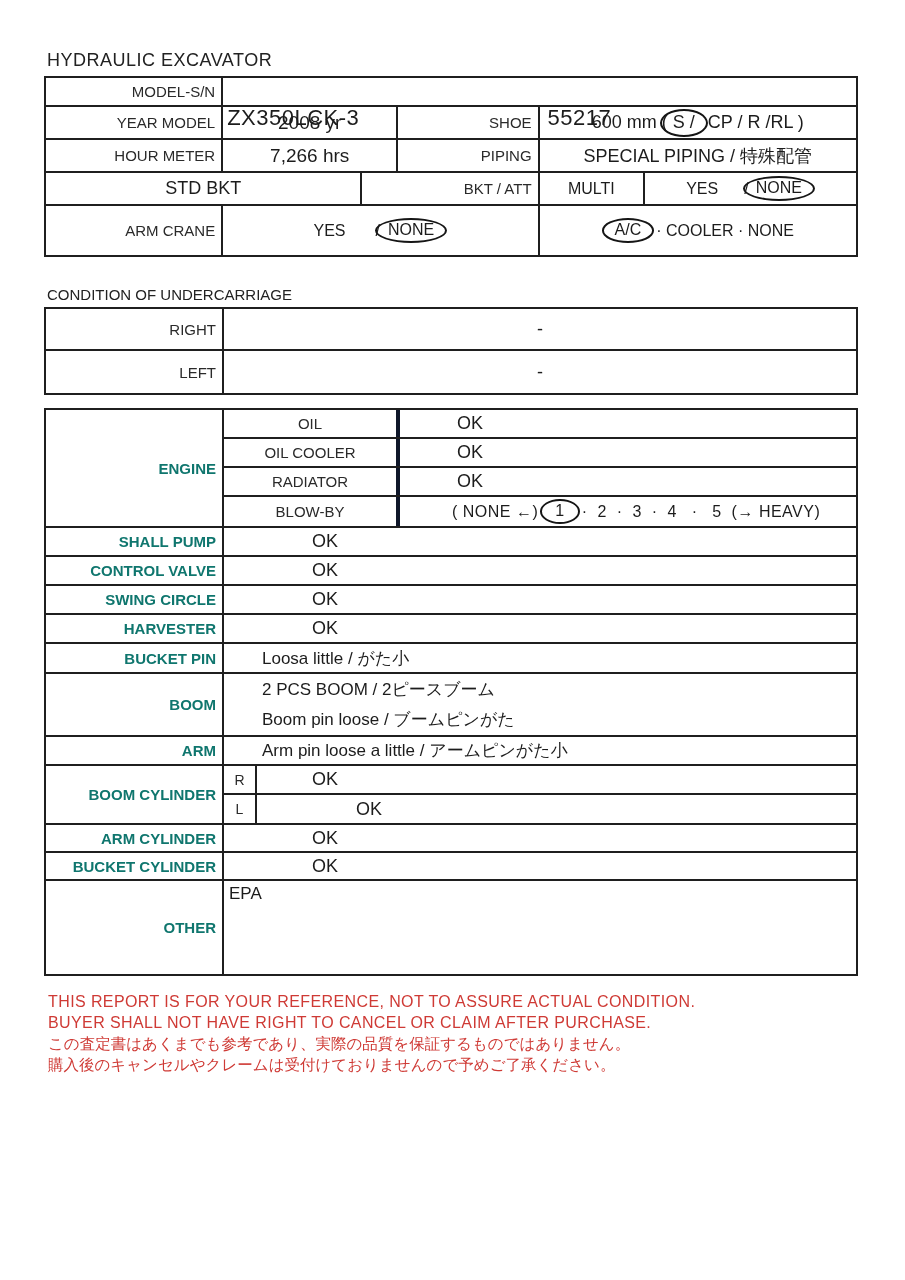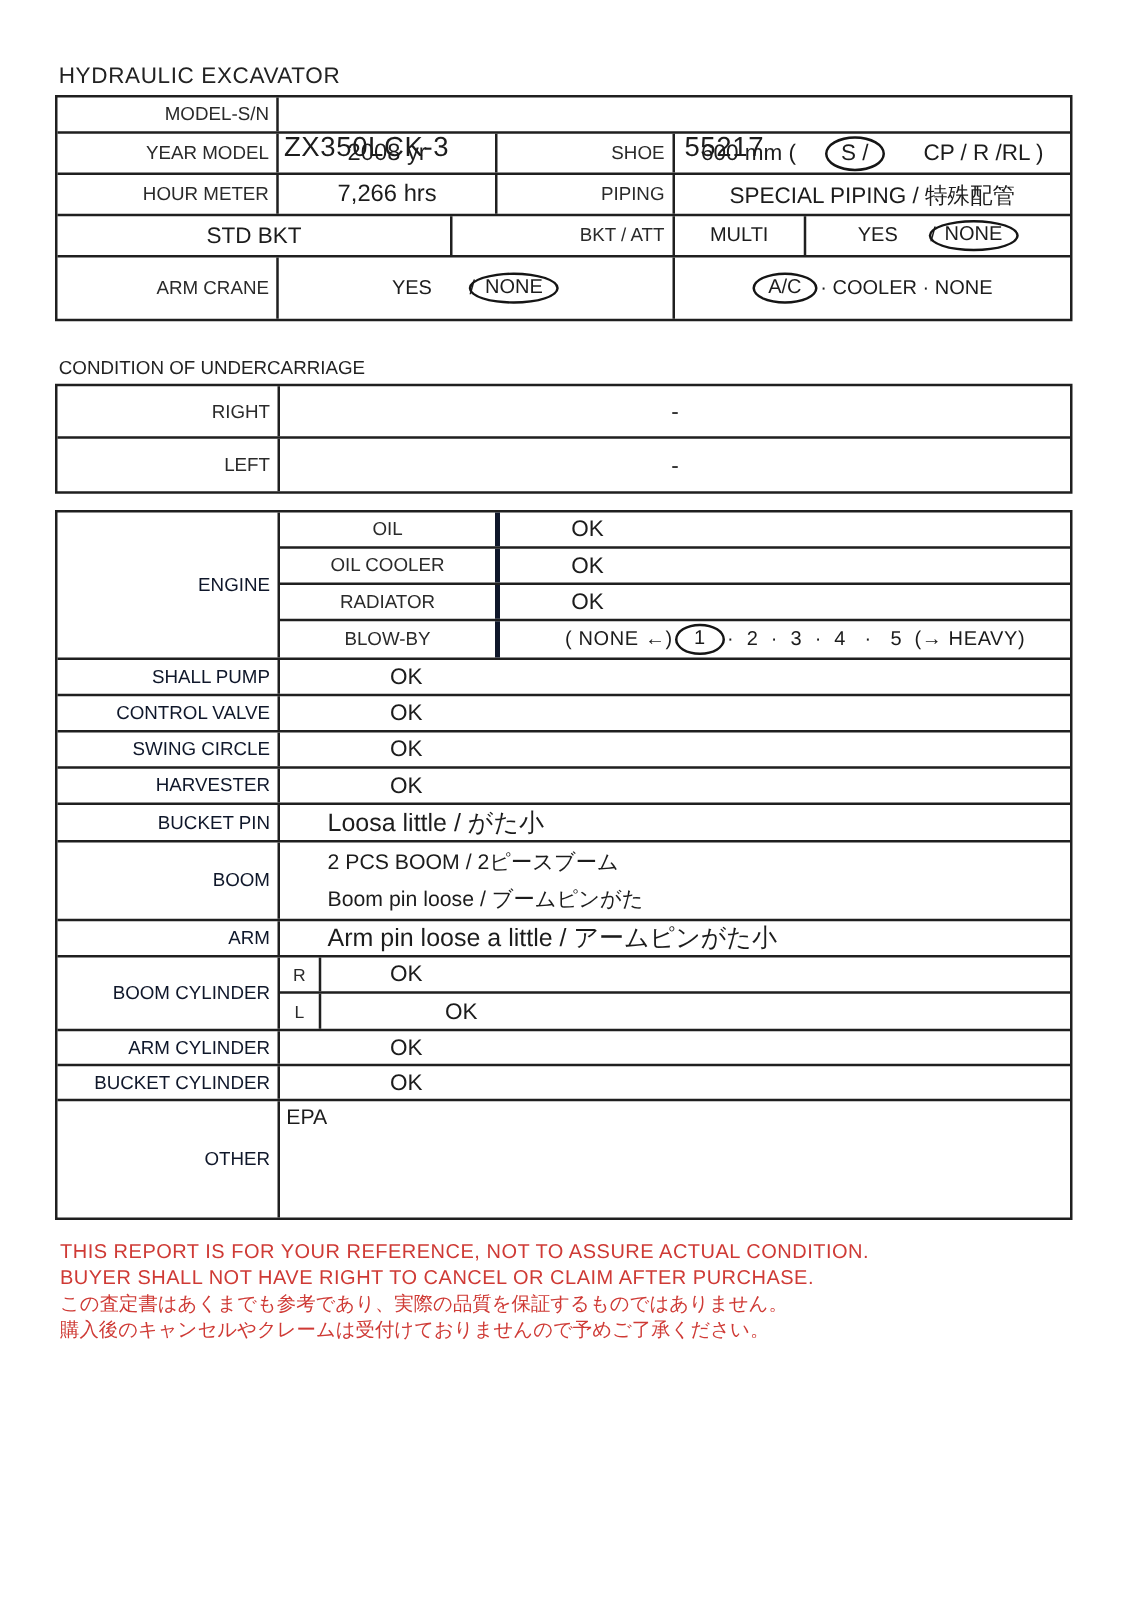--- a/index.html
+++ b/index.html
@@ -40,32 +40,32 @@
   .overlap{margin-left:-15px;}
   .overlap-sm{margin-left:-8px;}
 
   .sec-head{margin-top:29px;margin-left:3px;font-size:15px;height:21px;color:#222;}
 
   
   .group{display:flex;border-bottom:2px solid #1f1f1f;box-sizing:border-box;}
   .group:last-child{border-bottom:none;}
   .group-label{
     width:178px;display:flex;align-items:center;justify-content:flex-end;
-    padding-right:6px;font-size:15px;border-right:2px solid #1f1f1f;box-sizing:border-box;color:#0f172a;
+    padding-right:6px;font-size:15px;border-right:2px solid #1f1f1f;box-sizing:border-box;color:#0f766e;font-weight:bold;
   }
   .group-body{flex:1;display:flex;flex-direction:column;min-width:0;}
   .sub-row{display:flex;height:29px;border-bottom:2px solid #1f1f1f;box-sizing:border-box;}
   .sub-row:last-child{border-bottom:none;gap:44px;}
   .sub-label{width:176px;display:flex;align-items:center;justify-content:center;
     font-size:15px;border-right:4px solid #0f172a;box-sizing:border-box;color:#2a2a2a;}
   .sub-value{flex:1;display:flex;align-items:center;padding-left:57px;font-size:18px;}
   .blowby-value{padding-left:8px;font-size:16px;white-space:pre;letter-spacing:0.5px;}
 
   .row-value{flex:1;display:flex;align-items:center;padding-left:88px;font-size:18px;}
-  .note-value{flex:1;display:flex;align-items:center;padding-left:38px;font-size:20px;}
+  .note-value{flex:1;display:flex;align-items:center;padding-left:38px;font-size:17px;}
   .boom-line{height:30.5px;display:flex;align-items:center;padding-left:38px;font-size:17px;}
   .rl-cell{width:33px;display:flex;align-items:center;justify-content:center;
     font-size:14px;border-right:2px solid #1f1f1f;box-sizing:border-box;color:#2a2a2a;}
   .cyl-value{flex:1;display:flex;align-items:center;padding-left:55px;font-size:18px;}
   .h30{height:30px;} .h28{height:28px;} .h93{height:93px;}
   .other-value{flex:1;padding:3px 0 14px 5px;font-size:17px;}
 
   .disclaimer{margin-top:15px;margin-left:4px;color:#cf3a35;}
   .disc-en{font-size:16px;letter-spacing:0.4px;line-height:21px;}
   .disc-jp{font-size:15.5px;line-height:21px;}
@@ -81,21 +81,21 @@
     <div class="tbl">
       <div class="trow h29">
         <div class="cell lab w-label">MODEL-S/N</div>
         <div class="cell big" style="width:318px;padding-left:4px;">ZX350LCK-3</div>
         <div class="cell big" style="width:318px;padding-left:8px;">55217</div>
       </div>
       <div class="trow h33">
         <div class="cell lab w-label">YEAR MODEL</div>
         <div class="cell ctr mid" style="width:176px;">2008 yr</div>
         <div class="cell lab" style="width:142px;">SHOE</div>
-        <div class="cell ctr val18" style="width:318px;gap:31px;">
+        <div class="cell ctr val18" style="width:318px;">
           <span>600 mm (</span>
           <span class="circ overlap-sm">S /</span>
           <span>CP / R /RL )</span>
         </div>
       </div>
       <div class="trow h33">
         <div class="cell lab w-label">HOUR METER</div>
         <div class="cell ctr mid" style="width:176px;">7,266 hrs</div>
         <div class="cell lab" style="width:142px;">PIPING</div>
         <div class="cell ctr val18" style="width:318px;">SPECIAL PIPING / 特殊配管</div>

